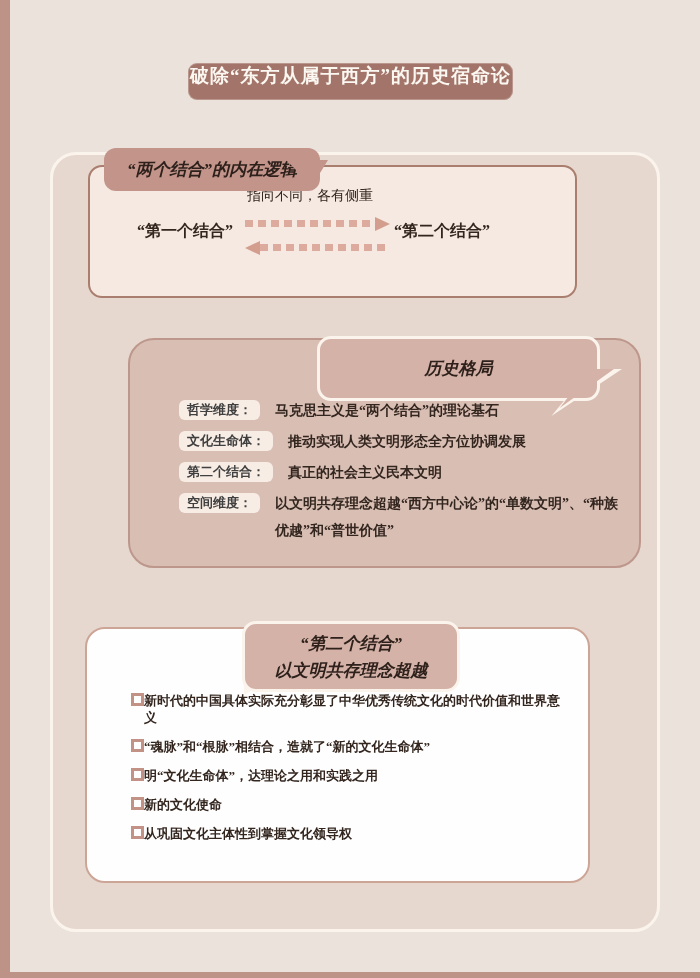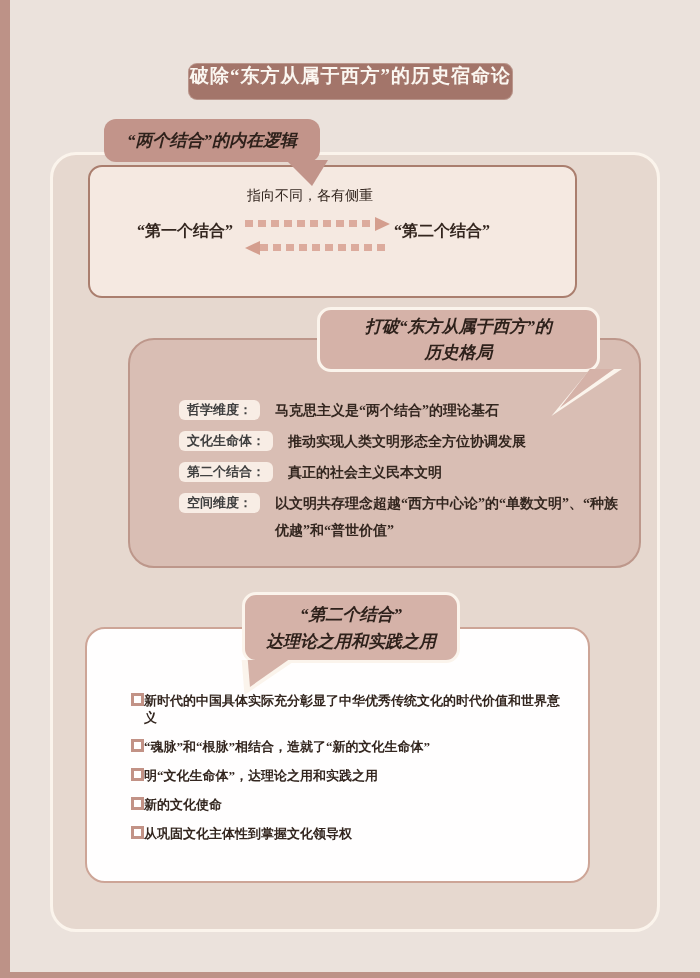--- a/index.html
+++ b/index.html
@@ -24,21 +24,21 @@
 
   
   .container {
     position:absolute; left:50px; top:152px; width:610px; height:780px;
     background:#e6d8cf; border:3px solid #fbf4ec; border-radius:26px; z-index:1;
   }
 
   
   .bubble { position:absolute; background:#d5b2a8; border-radius:14px; z-index:4;
             display:flex; flex-direction:column; align-items:center; justify-content:center;
-            font-weight:bold; font-style:italic; color:#2e211b; }
+            font-weight:bold; font-style:italic; color:#2e211b;margin-top:29px; }
   .bubble1 { left:104px; top:119px; width:216px; height:43px; background:#c2948a; font-size:17px; border-radius:12px; }
   .bubble1-tail { position:absolute; left:286px; top:160px; width:42px; height:26px; background:#c2948a;
                   clip-path:polygon(0 0,100% 0,62% 100%); z-index:4; }
   .bubble2 { left:317px; top:307px; width:283px; height:65px; border:3px solid #fbf4ec; font-size:17px; line-height:26px; }
   .tail2-outer { position:absolute; left:550px; top:369px; width:72px; height:47px; background:#fbf4ec;
                  clip-path:polygon(56% 0,100% 0,2% 100%); z-index:3; }
   .tail2-inner { position:absolute; left:558px; top:369px; width:56px; height:39px; background:#d5b2a8;
                  clip-path:polygon(57% 0,100% 0,3% 100%); z-index:4; }
   .bubble3 { left:242px; top:592px; width:218px; height:71px; border:3px solid #fbf4ec; font-size:17px; line-height:27px; }
   .tail3-outer { position:absolute; left:240px; top:660px; width:56px; height:35px; background:#fbf4ec;
@@ -133,21 +133,20 @@
         <span class="dim-chip">第二个结合：</span>
         <span class="dim-text">真正的社会主义民本文明</span>
       </div>
       <div class="dim-row">
         <span class="dim-chip">空间维度：</span>
         <span class="dim-text wide">以文明共存理念超越“西方中心论”的“单数文明”、“种族优越”和“普世价值”</span>
       </div>
     </div>
   </div>
   <div class="bubble bubble2">
-    <span>打破“东方从属于西方”的</span>
     <span>历史格局</span>
   </div>
   <div class="tail2-outer"></div>
   <div class="tail2-inner"></div>
 
   <div class="white-box">
     <ul class="bullet-list">
       <li class="bullet-item">
         <span class="bullet-square"></span>
         <span>新时代的中国具体实际充分彰显了中华优秀传统文化的时代价值和世界意义</span>
@@ -165,17 +164,17 @@
         <span>新的文化使命</span>
       </li>
       <li class="bullet-item">
         <span class="bullet-square"></span>
         <span>从巩固文化主体性到掌握文化领导权</span>
       </li>
     </ul>
   </div>
   <div class="bubble bubble3">
     <span>“第二个结合”</span>
-    <span>达理论之用和实践之用</span>
+    <span>以文明共存理念超越</span>
   </div>
   <div class="tail3-outer"></div>
   <div class="tail3-inner"></div>
 </div>
 
 </body></html>

